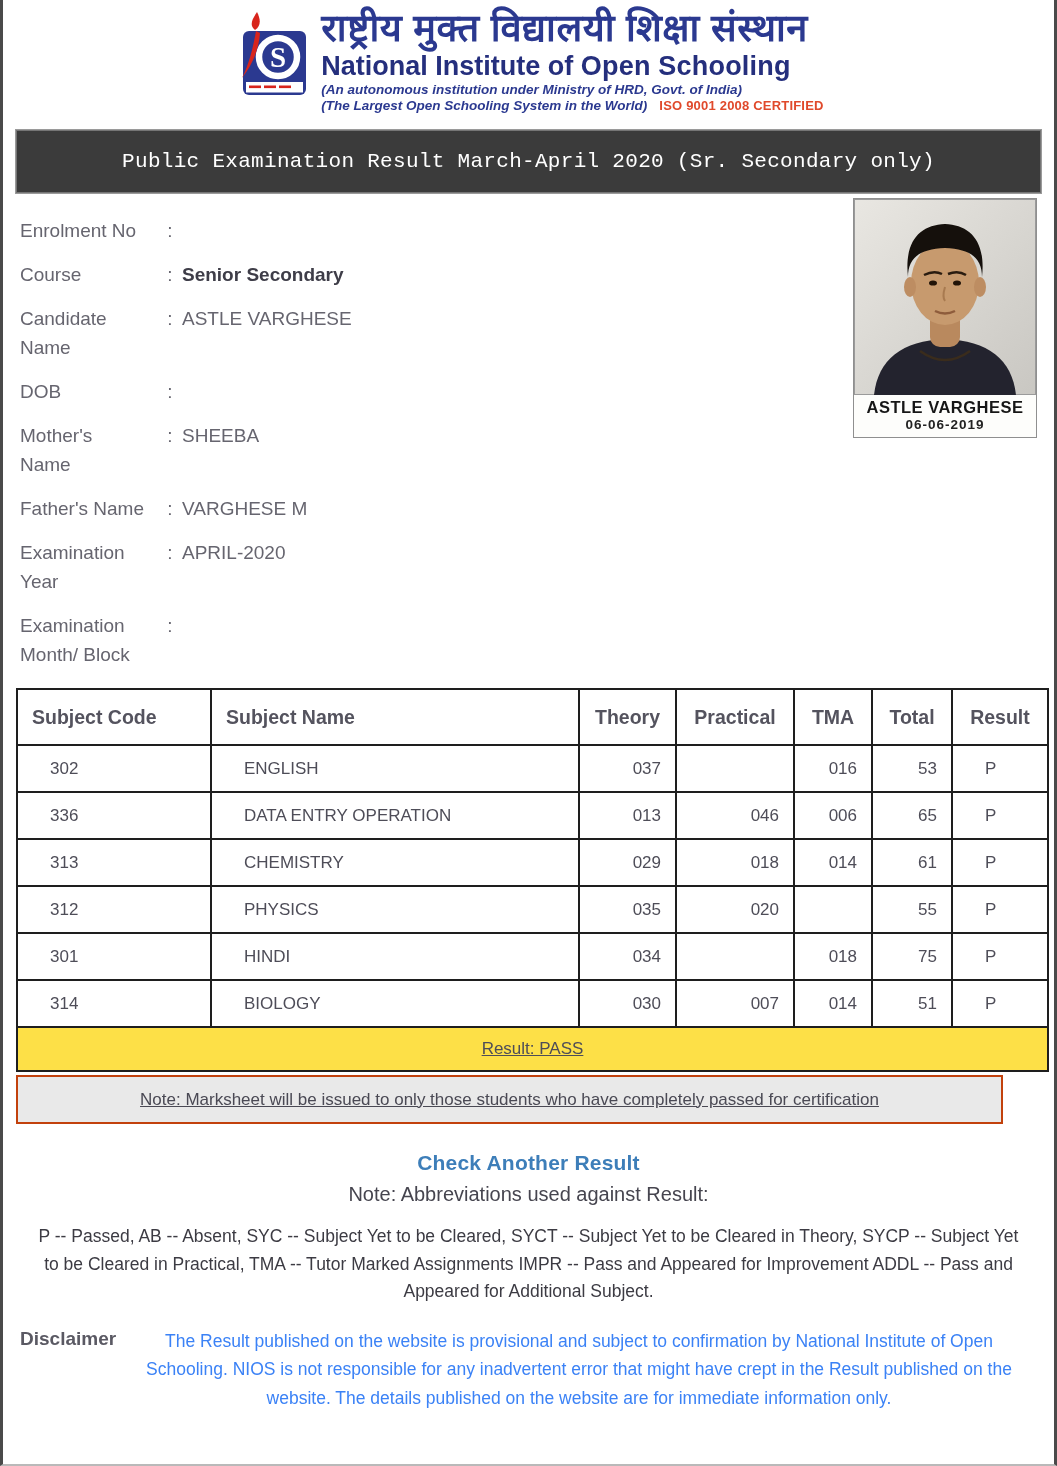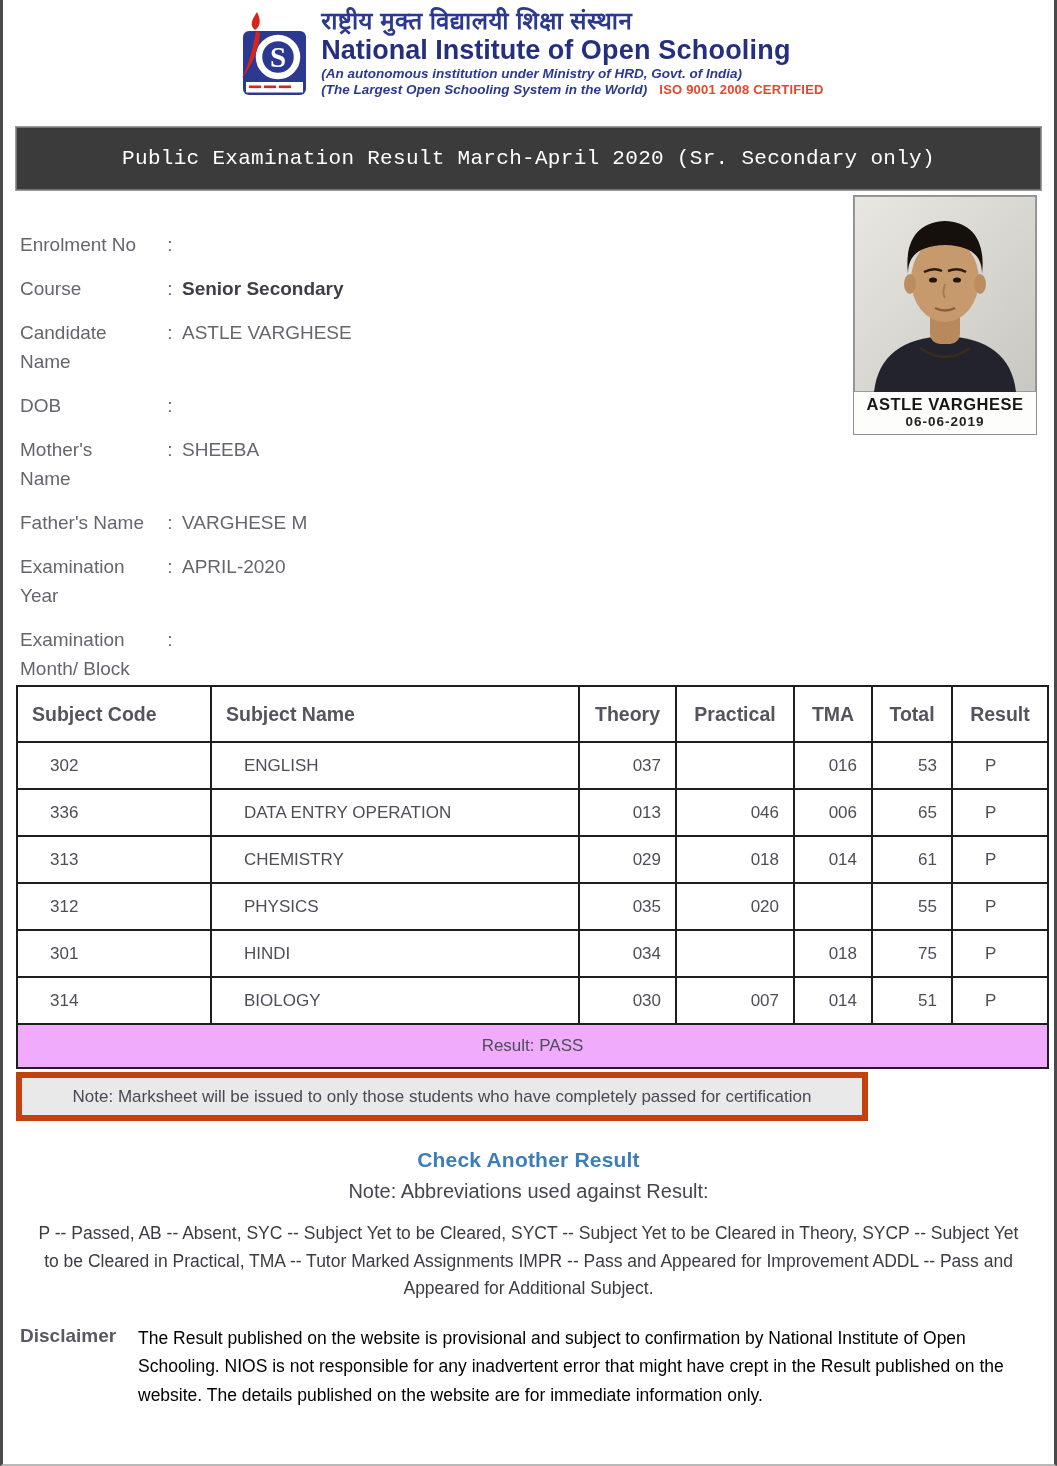--- a/index.html
+++ b/index.html
@@ -15,39 +15,39 @@
     border-right:3px solid #4a4a4a;
     border-bottom:2px solid #b9b9b9;
     background:#fff;
     position:relative;
   }
 
   
   .nios-header { display:flex; justify-content:center; align-items:flex-start; padding-top:7px; gap:8px; }
   .logo-wrap { width:80px; flex:0 0 80px; padding-top:3px; }
   .header-text { max-width:720px; }
-  .hindi-title { font-size:24px; font-weight:bold; color:#2b3990; letter-spacing:.5px; line-height:1.15;
+  .hindi-title { font-size:38px; font-weight:bold; color:#2b3990; letter-spacing:.5px; line-height:1.15;
                  font-family:"Liberation Sans", sans-serif; }
   .org-name { font-size:27px; font-weight:bold; color:#252f7d; line-height:1.05; margin-top:1px; }
   .org-name .org-bold { font-weight:bold; letter-spacing:.2px; }
   .subtitle1 { font-size:13.5px; font-style:italic; font-weight:bold; color:#2b3990; margin-top:2px; }
   .subtitle2-row { font-size:13.5px; margin-top:1px; display:flex; gap:12px; align-items:baseline; }
   .subtitle2 { font-style:italic; font-weight:bold; color:#2b3990; }
   .iso-badge { font-weight:bold; color:#e0492b; font-size:13px; letter-spacing:.2px; }
 
   
   .title-bar {
     margin:17px 13px 0 13px; height:63px; background:#3b3b3b;
     border:1px solid #757575; outline:1px solid #9a9a9a;
     color:#ffffff; font-size:21px; letter-spacing:.3px;
     display:flex; align-items:center; justify-content:center;font-family:Liberation Mono, monospace;
   }
 
   
-  .details-section { position:relative; padding:40px 17px 0 17px; min-height:495px; }
+  .details-section { position:relative; padding:23px 17px 0 17px; min-height:495px; }
   .details-list { width:640px; }
   .detail-row { display:grid; grid-template-columns:138px 24px 1fr; font-size:19px; line-height:29px; margin-bottom:15px; }
   .detail-label { color:#66656f; white-space:pre-line; }
   .detail-colon { color:#66656f; text-align:center; }
   .detail-value { color:#66656f; }
   .detail-value.bold { font-weight:bold; color:#3e3d48; }
 
   .photo-card {
     position:absolute; top:5px; right:17px; width:184px;
     background:#fdfdfb; border:1px solid #8f8f8f; text-align:center; padding-bottom:5px;
@@ -57,34 +57,34 @@
   .photo-date { font-size:13.5px; font-weight:bold; color:#222; letter-spacing:1px; }
 
   
   .marks-table { width:1031px; margin:0 13px; border-collapse:collapse; table-layout:fixed; }
   .marks-table th, .marks-table td { border:2px solid #1e1e1e; padding:0 14px; }
   .marks-table th { height:56px; font-size:19.5px; font-weight:bold; color:#54535e; text-align:left; }
   .marks-table th.center { text-align:center; padding:0 4px; }
   .marks-table td { height:47px; font-size:17px; color:#4e4d58; }
   .marks-table td.right { text-align:right; }
   .marks-table td.left { text-align:left;padding-left:32px; }
-  .result-band-cell { background:#f0abfc; text-align:center !important; font-size:18px; color:#4a4954; height:44px !important; }
+  .result-band-cell { background:#fde047; text-align:center !important; font-size:18px; color:#4a4954; height:44px !important;text-decoration:underline; }
   .note-band {
-    width:852px; margin:3px 13px 0 13px; border:6px solid #c2410c; background:#e9e9e9;
+    width:987px; margin:3px 13px 0 13px; border:2px solid #c2410c; background:#e9e9e9;
     height:49px; display:flex; align-items:center; justify-content:center;
-    font-size:17px; color:#4a4954;
+    font-size:17px; color:#4a4954;text-decoration:underline;
   }
 
   
   .check-link { display:block; text-align:center; margin-top:27px; color:#3d7eb9; font-size:21px; font-weight:bold; text-decoration:none; cursor:pointer; letter-spacing:.2px; }
   .abbrev-heading { text-align:center; font-size:20px; color:#46454f; margin-top:8px; }
   .abbrev-text { width:985px; margin:17px auto 0 auto; text-align:center; font-size:17.5px; line-height:1.58; color:#3c3b43; }
   .disclaimer { display:flex; margin:21px 34px 0 17px; gap:18px; }
   .disclaimer-label { font-size:19px; font-weight:bold; color:#5a5963; white-space:nowrap; flex:0 0 100px; padding-top:1px; }
-  .disclaimer-text { flex:1; font-size:17.5px; line-height:1.62; color:#000000; }
+  .disclaimer-text { flex:1; text-align:center; font-size:17.5px; line-height:1.62; color:#3b82f6; }
 </style>
 </head>
 <body>
 
 <div class="page">
 
   <header class="nios-header">
     <div class="logo-wrap">
       <svg viewBox="0 0 80 96" width="80" height="96" aria-hidden="true">
         <rect x="10" y="21" width="63" height="64" rx="6" fill="#2b3990"></rect>

